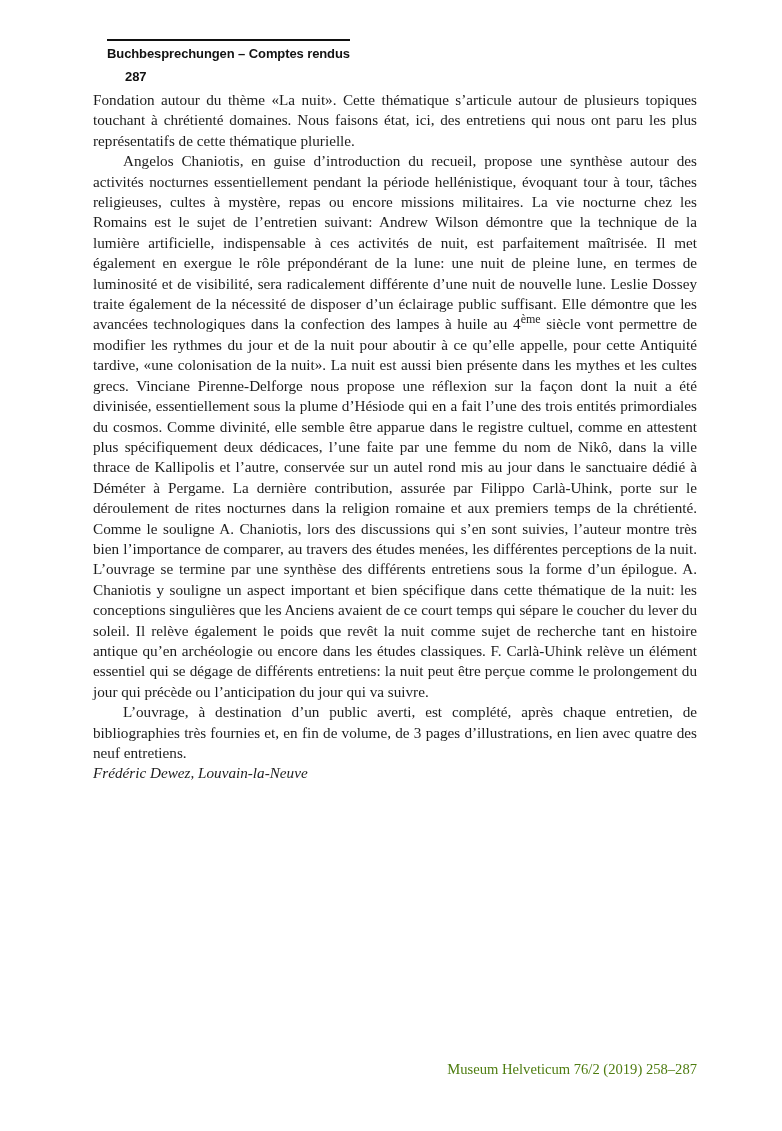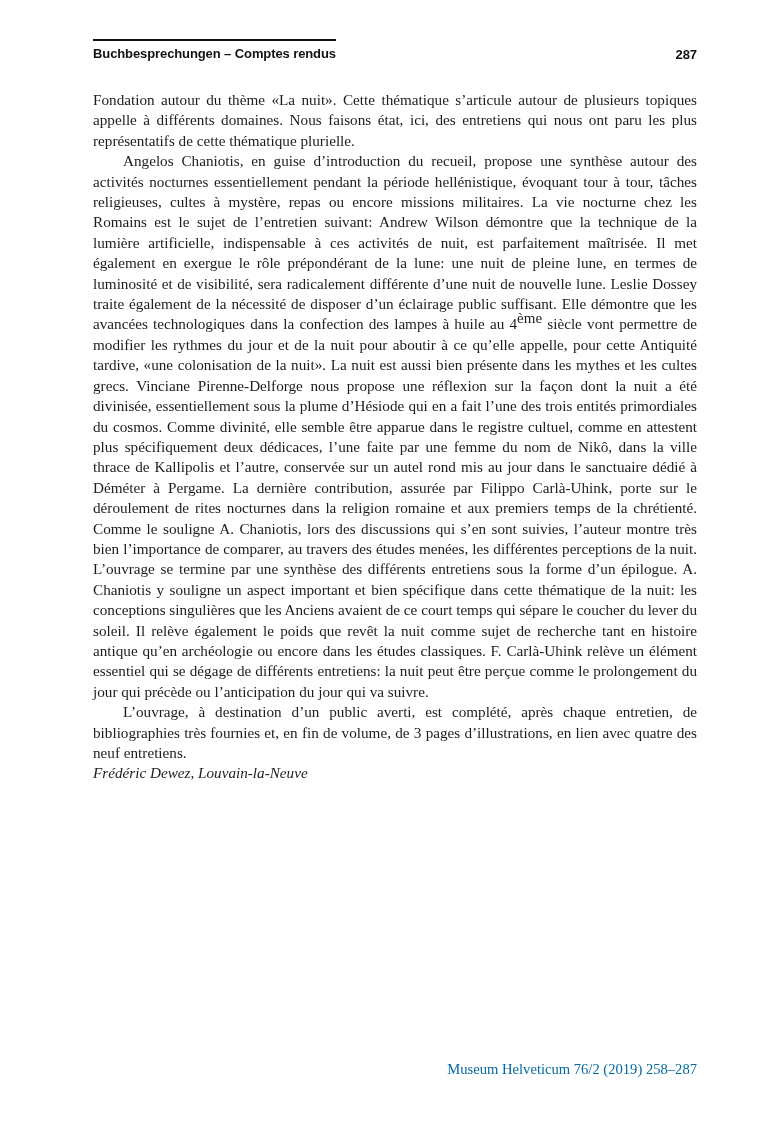--- a/index.html
+++ b/index.html
@@ -9,29 +9,30 @@
     color: #1c1c1c;
     font-family: "Liberation Serif", "DejaVu Serif", serif;
     position: relative;
     overflow: hidden;
   }
   .page { position: absolute; inset: 0; }
 
   
   .page-header {
     position: absolute;
-    left: 93px; width: 604px; top: 39px;
+    left: 107px; width: 604px; top: 39px;
     display: flex;
     justify-content: space-between;
     align-items: flex-start;
     font-family: "Liberation Sans", "DejaVu Sans", sans-serif;
     font-weight: 700;
     font-size: 13px;
     letter-spacing: -0.1px;
     color: #121212;
+    flex-direction: column;
   }
   .header-title-block {
     border-top: 2.5px solid #111111;
     padding-top: 5px;
   }
   .header-page-number {
     margin-left: 18px;
     padding-top: 7.5px;
   }
 
@@ -40,53 +41,53 @@
     position: absolute;
     left: 93px; width: 604px; top: 90px;
     font-size: 15.2px;
     line-height: 20.4px;
     text-align: justify;
     text-justify: inter-word;
   }
   .article-body p { margin: 0; padding: 0; }
   .article-body p.indent { text-indent: 30px; }
   .article-body sup {
-    font-size: 15px;
+    font-size: 12px;
     line-height: 0;
     vertical-align: super;
   }
   .signature {
     text-align: left;
     font-style: italic;
   }
 
   
   .page-footer {
     position: absolute;
     left: 93px; width: 604px; top: 1061px;
     text-align: right;
     font-size: 14.6px;
-    color: #0369a1;
+    color: #4d7c0f;
   }
 </style>
 </head>
 <body>
 
 <div class="page">
 
   <header class="page-header">
     <div class="header-title-block">
       <span class="header-title">Buchbesprechungen – Comptes rendus</span>
     </div>
     <span class="header-page-number">287</span>
   </header>
 
   <main class="article-body">
     <div id="paragraphs">
-        <p class="">Fondation autour du thème «La nuit». Cette thématique s’articule autour de plusieurs to­piques appelle à différents domaines. Nous faisons état, ici, des entretiens qui nous ont paru les plus représentatifs de cette thématique plurielle.</p>
+        <p class="">Fondation autour du thème «La nuit». Cette thématique s’articule autour de plusieurs to­piques touchant à chrétienté domaines. Nous faisons état, ici, des entretiens qui nous ont paru les plus représentatifs de cette thématique plurielle.</p>
         <p class="indent">Angelos Chaniotis, en guise d’introduction du recueil, propose une synthèse autour des activités nocturnes essentiellement pendant la période hellénistique, évoquant tour à tour, tâches religieuses, cultes à mystère, repas ou encore missions militaires. La vie noc­turne chez les Romains est le sujet de l’entretien suivant: Andrew Wilson démontre que la technique de la lumière artificielle, indispensable à ces activités de nuit, est parfaite­ment maîtrisée. Il met également en exergue le rôle prépondérant de la lune: une nuit de pleine lune, en termes de luminosité et de visibilité, sera radicalement différente d’une nuit de nouvelle lune. Leslie Dossey traite également de la nécessité de disposer d’un éclairage public suffisant. Elle démontre que les avancées technologiques dans la confec­tion des lampes à huile au 4<sup>ème</sup> siècle vont permettre de modifier les rythmes du jour et de la nuit pour aboutir à ce qu’elle appelle, pour cette Antiquité tardive, «une colonisation de la nuit». La nuit est aussi bien présente dans les mythes et les cultes grecs. Vinciane Pirenne-Delforge nous propose une réflexion sur la façon dont la nuit a été divinisée, es­sentiellement sous la plume d’Hésiode qui en a fait l’une des trois entités primordiales du cosmos. Comme divinité, elle semble être apparue dans le registre cultuel, comme en at­testent plus spécifiquement deux dédicaces, l’une faite par une femme du nom de Nikô, dans la ville thrace de Kallipolis et l’autre, conservée sur un autel rond mis au jour dans le sanctuaire dédié à Déméter à Pergame. La dernière contribution, assurée par Filippo Carlà-Uhink, porte sur le déroulement de rites nocturnes dans la religion romaine et aux premiers temps de la chrétienté. Comme le souligne A. Chaniotis, lors des discussions qui s’en sont suivies, l’auteur montre très bien l’importance de comparer, au travers des études menées, les différentes perceptions de la nuit. L’ouvrage se termine par une syn­thèse des différents entretiens sous la forme d’un épilogue. A. Chaniotis y souligne un as­pect important et bien spécifique dans cette thématique de la nuit: les conceptions singu­lières que les Anciens avaient de ce court temps qui sépare le coucher du lever du soleil. Il relève également le poids que revêt la nuit comme sujet de recherche tant en histoire antique qu’en archéologie ou encore dans les études classiques. F. Carlà-Uhink relève un élément essentiel qui se dégage de différents entretiens: la nuit peut être perçue comme le prolongement du jour qui précède ou l’anticipation du jour qui va suivre.</p>
         <p class="indent">L’ouvrage, à destination d’un public averti, est complété, après chaque entretien, de bibliographies très fournies et, en fin de volume, de 3 pages d’illustrations, en lien avec quatre des neuf entretiens.</p>
       </div>
     <p class="signature">Frédéric Dewez, Louvain-la-Neuve</p>
   </main>
 
   <footer class="page-footer">
     <span>Museum Helveticum 76/2 (2019) 258–287</span>
   </footer>
 

